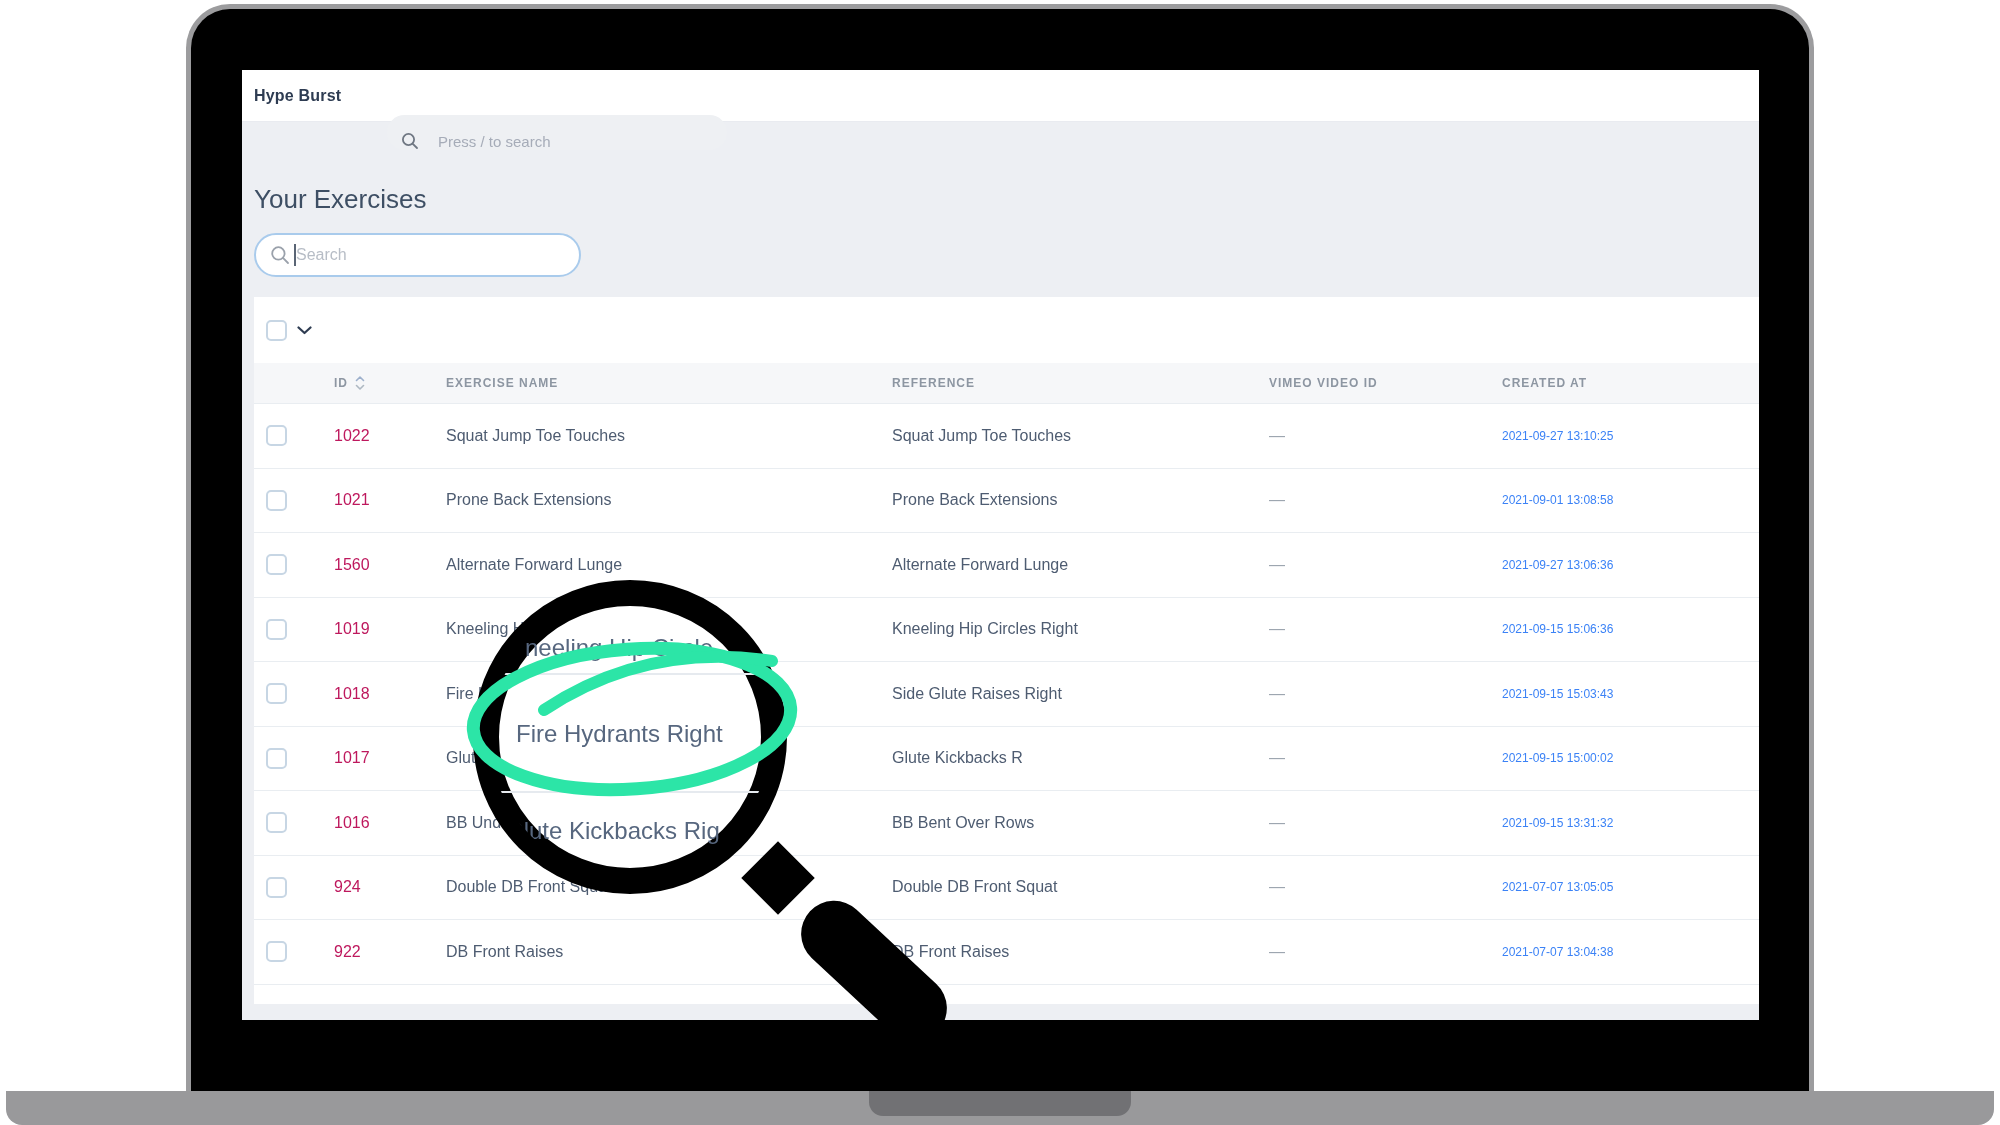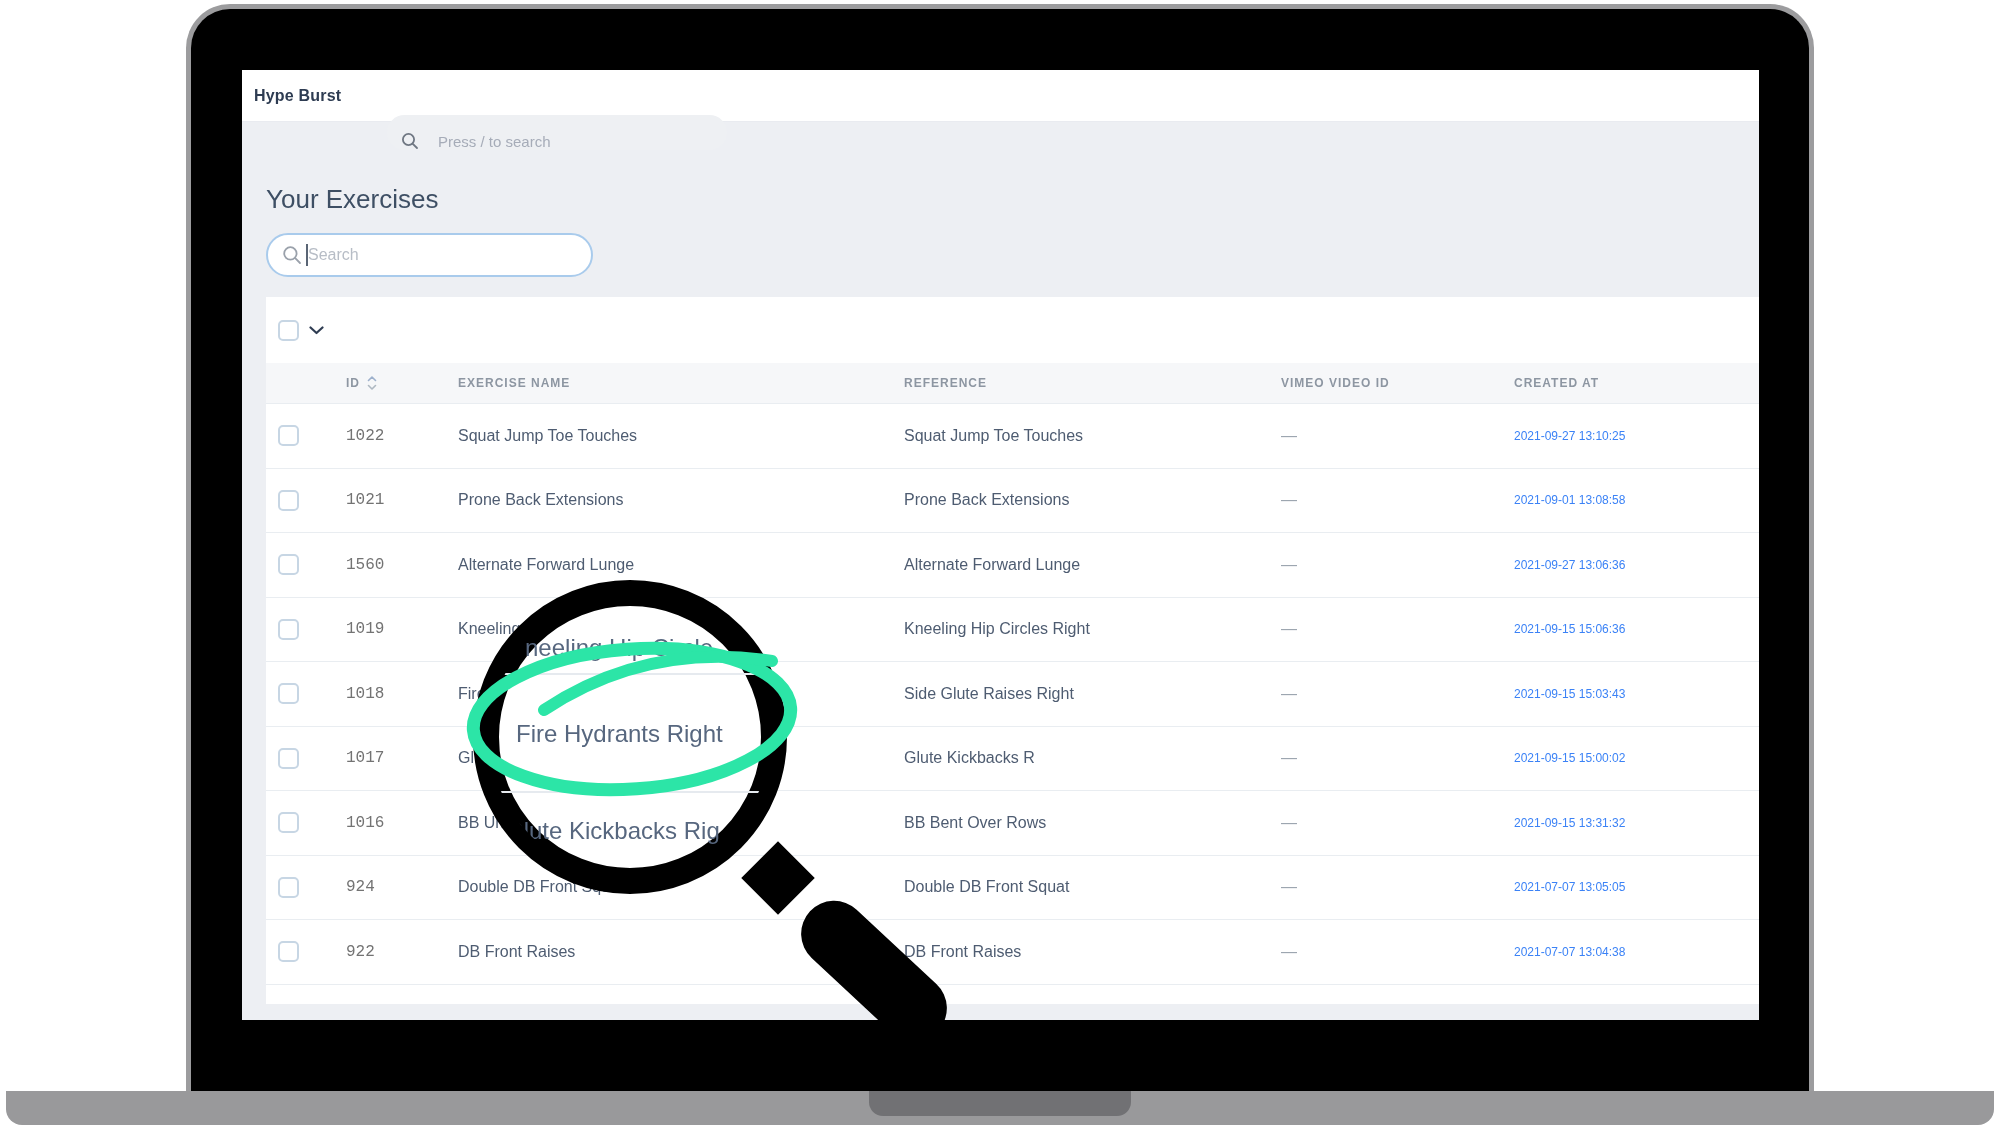--- a/index.html
+++ b/index.html
@@ -24,42 +24,42 @@
   .brand { position:absolute; left:12px; top:0; line-height:52px; font-size:16px;
            font-weight:bold; color:#2e3c52; letter-spacing:.2px; }
   .topsearch { position:absolute; left:145px; top:9px; width:340px; height:35px;
                background:#eef0f3; border-radius:18px; display:flex; align-items:flex-end;
                padding-left:14px; gap:19px;margin-top:36px; }
   .topsearch input { flex:1; border:none; outline:none; background:transparent;
                      font-size:15px; color:#55606e; font-family:inherit; }
   .topsearch input::placeholder { color:#a6acb8; }
 
   
-  .main { padding-left:24px; }
+  .main { padding-left:12px; }
   .page-title { margin-top:62px; font-size:26px; font-weight:500; color:#3e4f64; }
   .page-sub { margin-top:10px; font-size:15px; color:#425062; }
   .bigsearch { margin-top:18px; width:327px; height:44px; background:#fff;
                border:2px solid #a9cbec; border-radius:22px; display:flex;
                align-items:center; padding-left:14px; }
   .caret { width:2px; height:22px; background:#5a6575; margin-left:4px; }
   .bigsearch input { flex:1; border:none; outline:none; background:transparent;
                      font-size:16px; color:#55606e; font-family:inherit; }
   .bigsearch input::placeholder { color:#b7bdc6; }
 
   
   .card { margin-top:20px; background:#fff; }
   .toolbar { height:66px; display:flex; align-items:center; padding-left:12px; gap:10px; }
   .checkbox { width:21px; height:21px; background:#fff; border:2px solid #c7d6e4; border-radius:5px; }
   .grid { display:grid; grid-template-columns:68px 112px 446px 377px 233px 1fr; align-items:center; }
   .thead { height:40px; background:#f6f7f9; }
   .thead .cell { font-size:12px; font-weight:bold; color:#8d96a2; letter-spacing:1px; }
   .cell { padding-left:12px; white-space:nowrap; overflow:hidden; }
   .idcell-wrap { display:flex; align-items:flex-start; gap:7px; }
   .row { height:64.5px; border-top:1px solid #e9edf1; background:#fff; }
-  .row .c-id { font-size:16px; color:#737373;font-family:Liberation Mono, monospace; }
+  .row .c-id { font-size:16px; color:#be185d; }
   .row .c-name, .row .c-ref { font-size:16px; color:#4e5c71; }
   .row .c-vimeo { font-size:16px; color:#9ba4ae; }
   .row .c-date { font-size:12px; color:#3b82f6; }
   .filler { height:20px; border-top:1px solid #e9edf1; background:#fff; }
 
   
   .lens { position:absolute; left:0; top:0; width:1517px; height:950px;
           pointer-events:none; z-index:6; }
 </style>
 </head>

